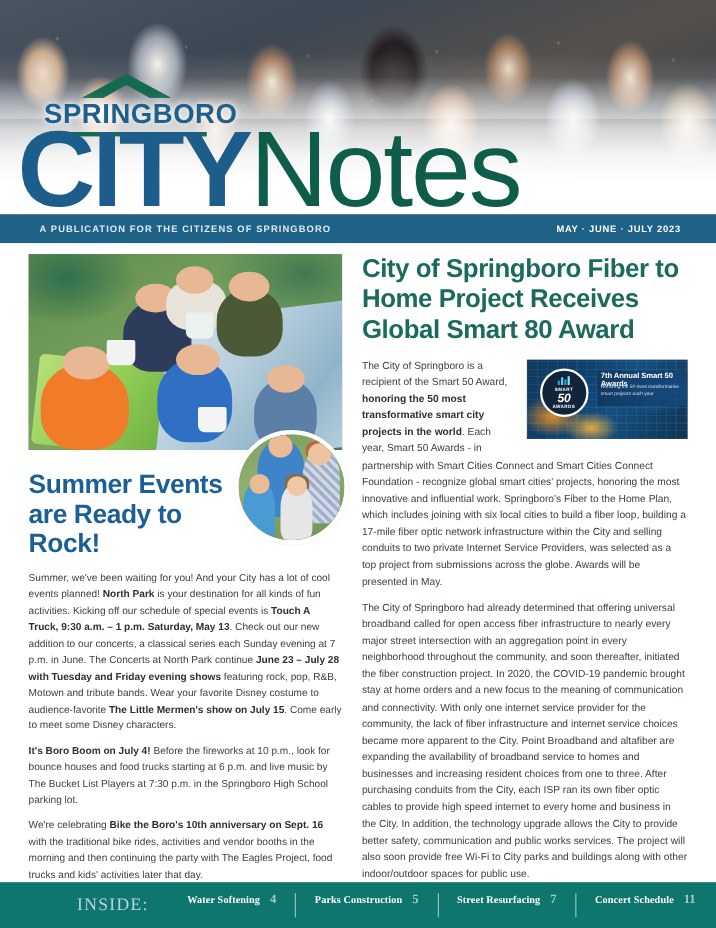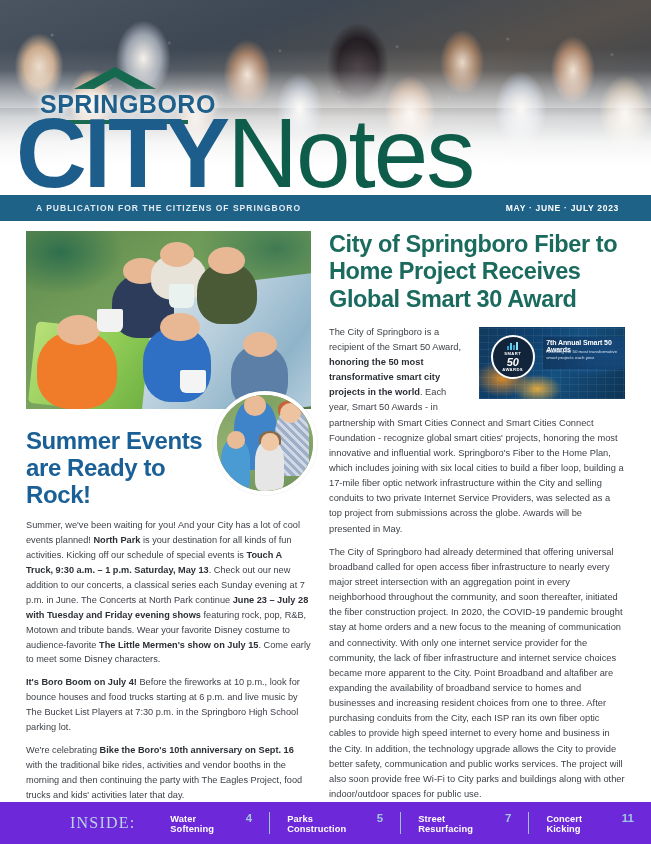--- a/index.html
+++ b/index.html
@@ -343,35 +343,35 @@
   .seal-smart { font-size:4.2px; font-weight:bold; color:#ffffff; letter-spacing:.4px; }
   .seal-50    { font-size:11px;  font-weight:bold; color:#ffffff; letter-spacing:-.3px; margin:.5px 0;font-style:italic; }
   .seal-awards{ font-size:4.2px; font-weight:bold; color:#ffffff; letter-spacing:.4px; }
 
   
   .inside-bar {
     position: absolute;
     left: 0; bottom: 0;
     width: 651px;
     height: 42px;
-    background: #6d28d9;
+    background: #0f766e;
     display: flex;
     align-items: center;
     padding-left: 70px;
     z-index: 9;
   }
   .inside-label {
     font-family: "Liberation Serif", serif;
     font-size: 16px;
     font-weight: normal;
     color: #b9d4e6;
     letter-spacing: 1.2px;
     margin-right: 18px;
   }
-  .inside-items { display: flex; align-items: flex-start; height: 22px; }
+  .inside-items { display: flex; align-items: flex-start; height: 22px; font-family: Liberation Serif, serif; }
   .inside-item {
     display: flex; align-items: baseline; gap: 9px;
     padding: 0 17px;
     height: 22px;
   }
   .inside-item + .inside-item { border-left: 1.5px solid #9cc3da; }
   .inside-item .lbl {
     font-size: 9.3px; font-weight: bold; color: #ffffff; letter-spacing: .1px;
   }
   .inside-item .pg {
@@ -448,21 +448,21 @@
       <h2 class="h-left">Summer Events are Ready to Rock!</h2>
       <div class="body-text" id="left-body">
           <p><span>Summer, we've been waiting for you! And your City has a lot of cool events planned! </span><b>North Park</b><span> is your destination for all kinds of fun activities. Kicking off our schedule of special events is </span><b>Touch A Truck, 9:30 a.m. – 1 p.m. Saturday, May 13</b><span>. Check out our new addition to our concerts, a classical series each Sunday evening at 7 p.m. in June. The Concerts at North Park continue </span><b>June 23 – July 28 with Tuesday and Friday evening shows</b><span> featuring rock, pop, R&amp;B, Motown and tribute bands. Wear your favorite Disney costume to audience-favorite </span><b>The Little Mermen's show on July 15</b><span>. Come early to meet some Disney characters.</span></p>
           <p><b>It's Boro Boom on July 4!</b><span>  Before the fireworks at 10 p.m., look for bounce houses and food trucks starting at 6 p.m. and live music by The Bucket List Players at 7:30 p.m. in the Springboro High School parking lot.</span></p>
           <p><span>We're celebrating </span><b>Bike the Boro's 10th anniversary on Sept. 16</b><span> with the traditional bike rides, activities and vendor booths in the morning and then continuing the party with The Eagles Project, food trucks and kids' activities later that day.</span></p>
           <p><span>In addition, we have nature hikes, bike rides, the splash pad at Kacie Jane Park, trails and walking paths and entertainment at Rotary Park. Additional information can be found in this newsletter and visit www.ci.springboro.oh.us for the latest details.</span></p>
         </div>
     </div>
 
     <div class="col-right">
-      <h2 class="h-right">City of Springboro Fiber to Home Project Receives Global Smart 30 Award</h2>
+      <h2 class="h-right">City of Springboro Fiber to Home Project Receives Global Smart 80 Award</h2>
 
       <div class="award-img">
         <div class="award-bg"></div>
         <div class="award-circuit"></div>
         <div class="award-banner"></div>
         <div class="award-banner-t1">7th Annual Smart 50 Awards</div>
         <div class="award-banner-t2">Honoring the 50 most transformative smart projects each year</div>
         <div class="award-seal">
           <span class="seal-bars">
               <i></i>
@@ -493,19 +493,19 @@
         </div>
         <div class="inside-item">
           <span class="lbl">Parks Construction</span>
           <span class="pg">5</span>
         </div>
         <div class="inside-item">
           <span class="lbl">Street Resurfacing</span>
           <span class="pg">7</span>
         </div>
         <div class="inside-item">
-          <span class="lbl">Concert Kicking</span>
+          <span class="lbl">Concert Schedule</span>
           <span class="pg">11</span>
         </div>
       </div>
   </div>
 
 </div>
 
 </body></html>

